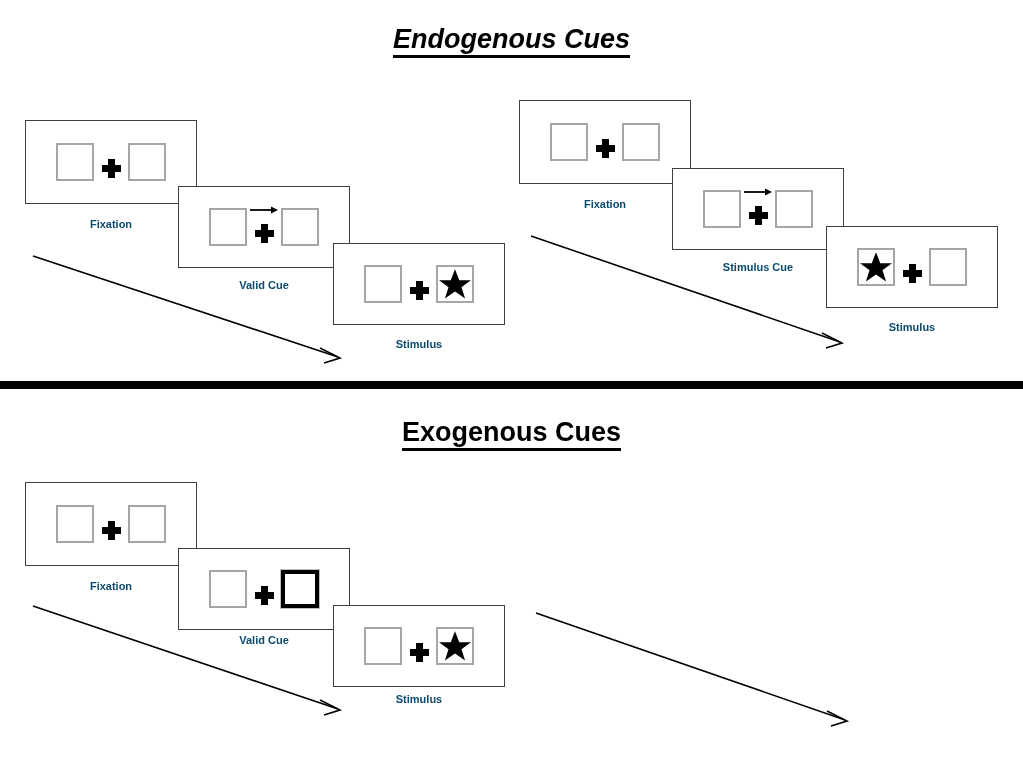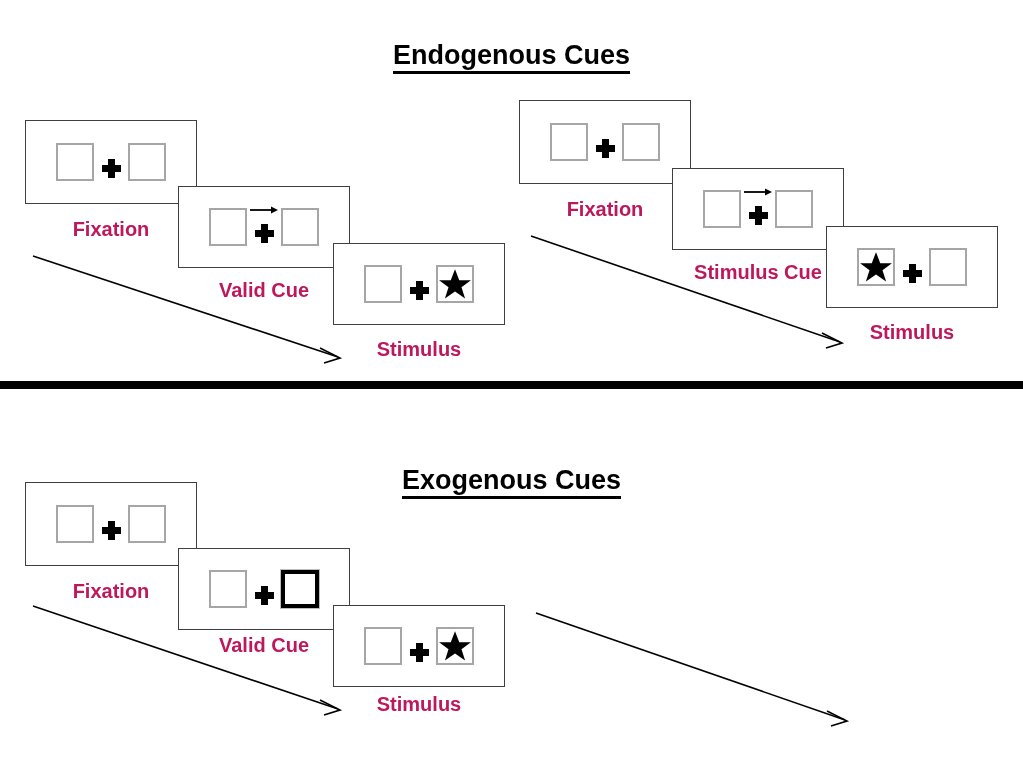--- a/index.html
+++ b/index.html
@@ -32,22 +32,22 @@
     font-size: 27px;
     letter-spacing: 0px;
     color: #000;
   }
   .section-title span {
     border-bottom: 3px solid #000;
     padding-bottom: 1px;
     display: inline-block;
     line-height: 1.08;
   }
-  #title-endogenous { top: 40px; }
-  #title-exogenous  { top: 25px; margin-top: 48px; }
+  #title-endogenous { top: 24px; font-style: italic; }
+  #title-exogenous  { top: 25px; }
 
   .divider {
     position: absolute;
     left: 0;
     top: 381px;
     width: 1023px;
     height: 8px;
     background: #000;
   }
 
@@ -131,23 +131,23 @@
   
   .box .star-wrap {
     width: 34px; height: 34px;
     display:flex; align-items:center; justify-content:center;
   }
 
   
   .caption {
     position: absolute;
     font-weight: bold;
-    font-size: 20px;
+    font-size: 11px;
     white-space: nowrap;
-    color: #be185d;
+    color: #0c4a6e;
   }
 
   
   .time-arrow {
     position: absolute;
     pointer-events: none;
   }
 </style>
 </head>
 <body>

